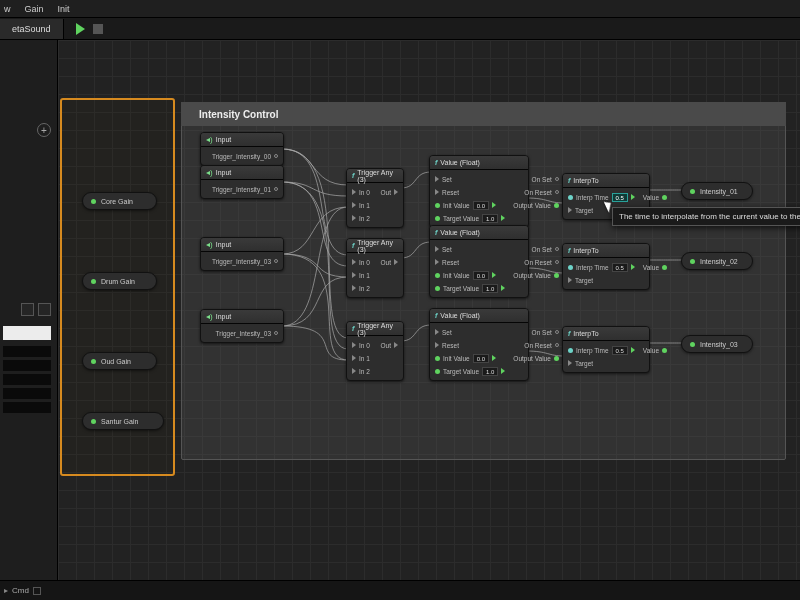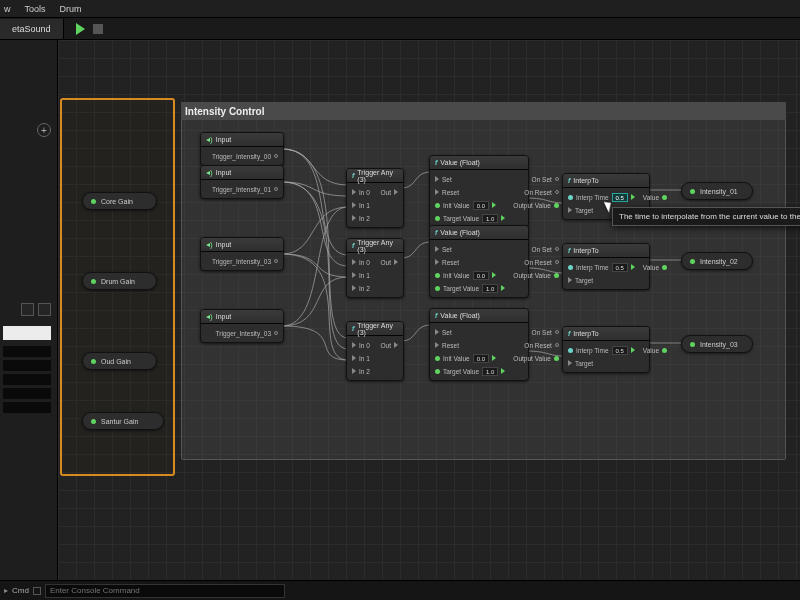--- a/index.html
+++ b/index.html
@@ -111,23 +111,23 @@
   .commentbox {
     position:absolute;
     left:123px; top:62px;
     width:605px; height:358px;
     background:rgba(90,90,90,0.3);
     border:1px solid #555;
     border-radius:2px;
   }
   .comment-title {
     position:absolute; top:-1px; left:-1px; right:-1px;
-    height:18px;
+    height:24px;
     background:#4a4a4a;
-    padding-left:4px;
+    padding-left:18px;
     display:flex;align-items:center;
     font-size:10px; font-weight:600; color:#eee;
   }
 
   
   .node {
     position:absolute;
     background:#2d2d2d;
     border:1px solid #111;
     border-radius:4px;
@@ -225,22 +225,22 @@
     flex:0 0 240px; height:14px;
     background:#0a0a0a; border:1px solid #333;
     color:#666; font-size:8px; padding:0 4px;
   }
 </style>
 </head>
 <body>
 
 <div class="topbar">
   <span>w</span>
-  <span>Tools</span>
-  <span>Drum</span>
+  <span>Gain</span>
+  <span>Init</span>
 </div>
 
 <div class="tabrow">
   <div class="tab">etaSound</div>
   <div class="playbtn"></div>
   <div class="stopbtn"></div>
 </div>
 
 <div class="main">
 
@@ -677,14 +677,13 @@
     <div class="cursor-arrow" style="left:548px; top:160px"></div>
     <div class="tooltip" style="left:554px; top:167px">The time to interpolate from the current value to the target value.</div>
 
   </div>
 </div>
 
 <div class="bottombar">
   <span style="color:#888">▸</span>
   <span class="cmd-label">Cmd</span>
   <span class="drop"></span>
-  <input class="cmd-input" placeholder="Enter Console Command" style="">
 </div>
 
 </body></html>

